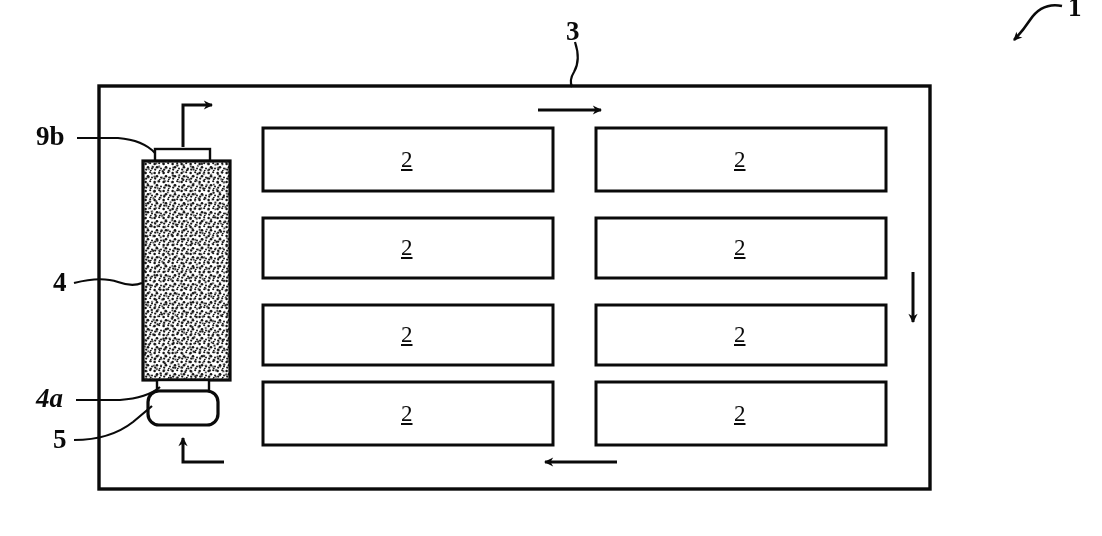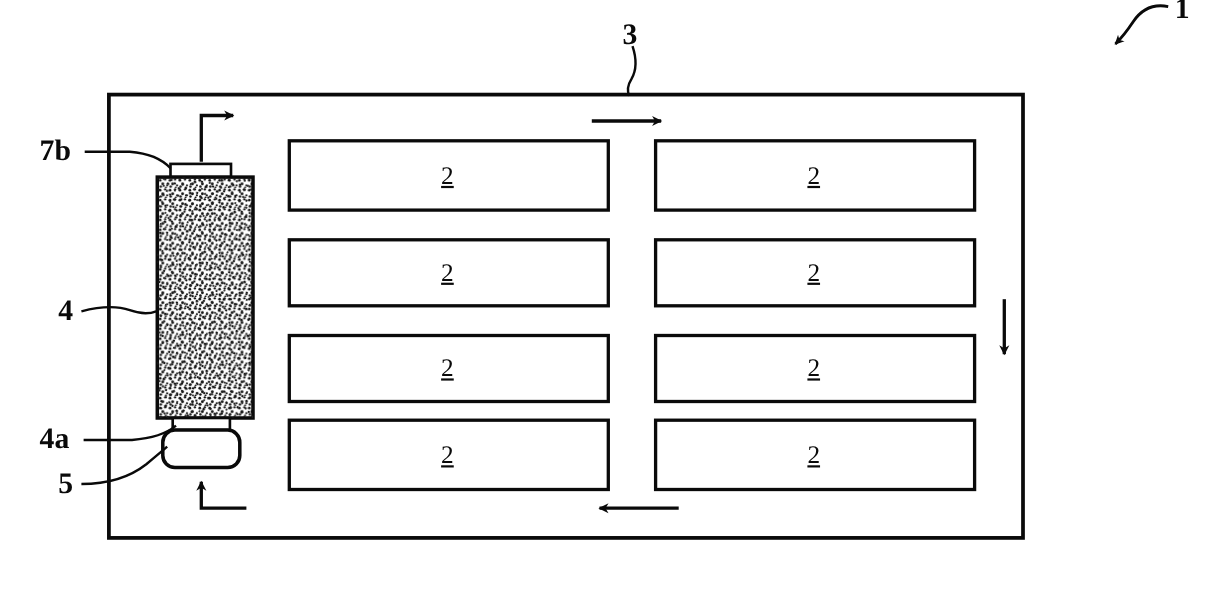--- a/index.html
+++ b/index.html
@@ -120,25 +120,25 @@
 
     <path d="M74,440 Q110,440 133,422 Q145,412 152,406" fill="none" stroke="#0a0a0a" stroke-width="2.2"></path>
 
     <path d="M1062,6 Q1042,2 1030,20 Q1022,32 1014,40" fill="none" stroke="#0a0a0a" stroke-width="2.6" marker-end="url(#ahead-sm)"></path>
   </svg>
 
   <div class="ref-label" style="left:1068px; top:-6px;">1</div>
 
   <div class="ref-label" style="left:566px; top:18px;">3</div>
 
-  <div class="ref-label" style="left:36px; top:123px;">7b</div>
+  <div class="ref-label" style="left:36px; top:123px;">9b</div>
 
   <div class="ref-label" style="left:53px; top:269px;">4</div>
 
-  <div class="ref-label" style="left:36px; top:385px;">4a</div>
+  <div class="ref-label" style="left:36px; top:385px;font-style:italic;">4a</div>
 
   <div class="ref-label" style="left:53px; top:426px;">5</div>
 
   <div class="cell-num" style="left:401px; top:148px;">2</div>
   <div class="cell-num" style="left:734px; top:148px;">2</div>
 
   <div class="cell-num" style="left:401px; top:236px;">2</div>
   <div class="cell-num" style="left:734px; top:236px;">2</div>
 
   <div class="cell-num" style="left:401px; top:323px;">2</div>

